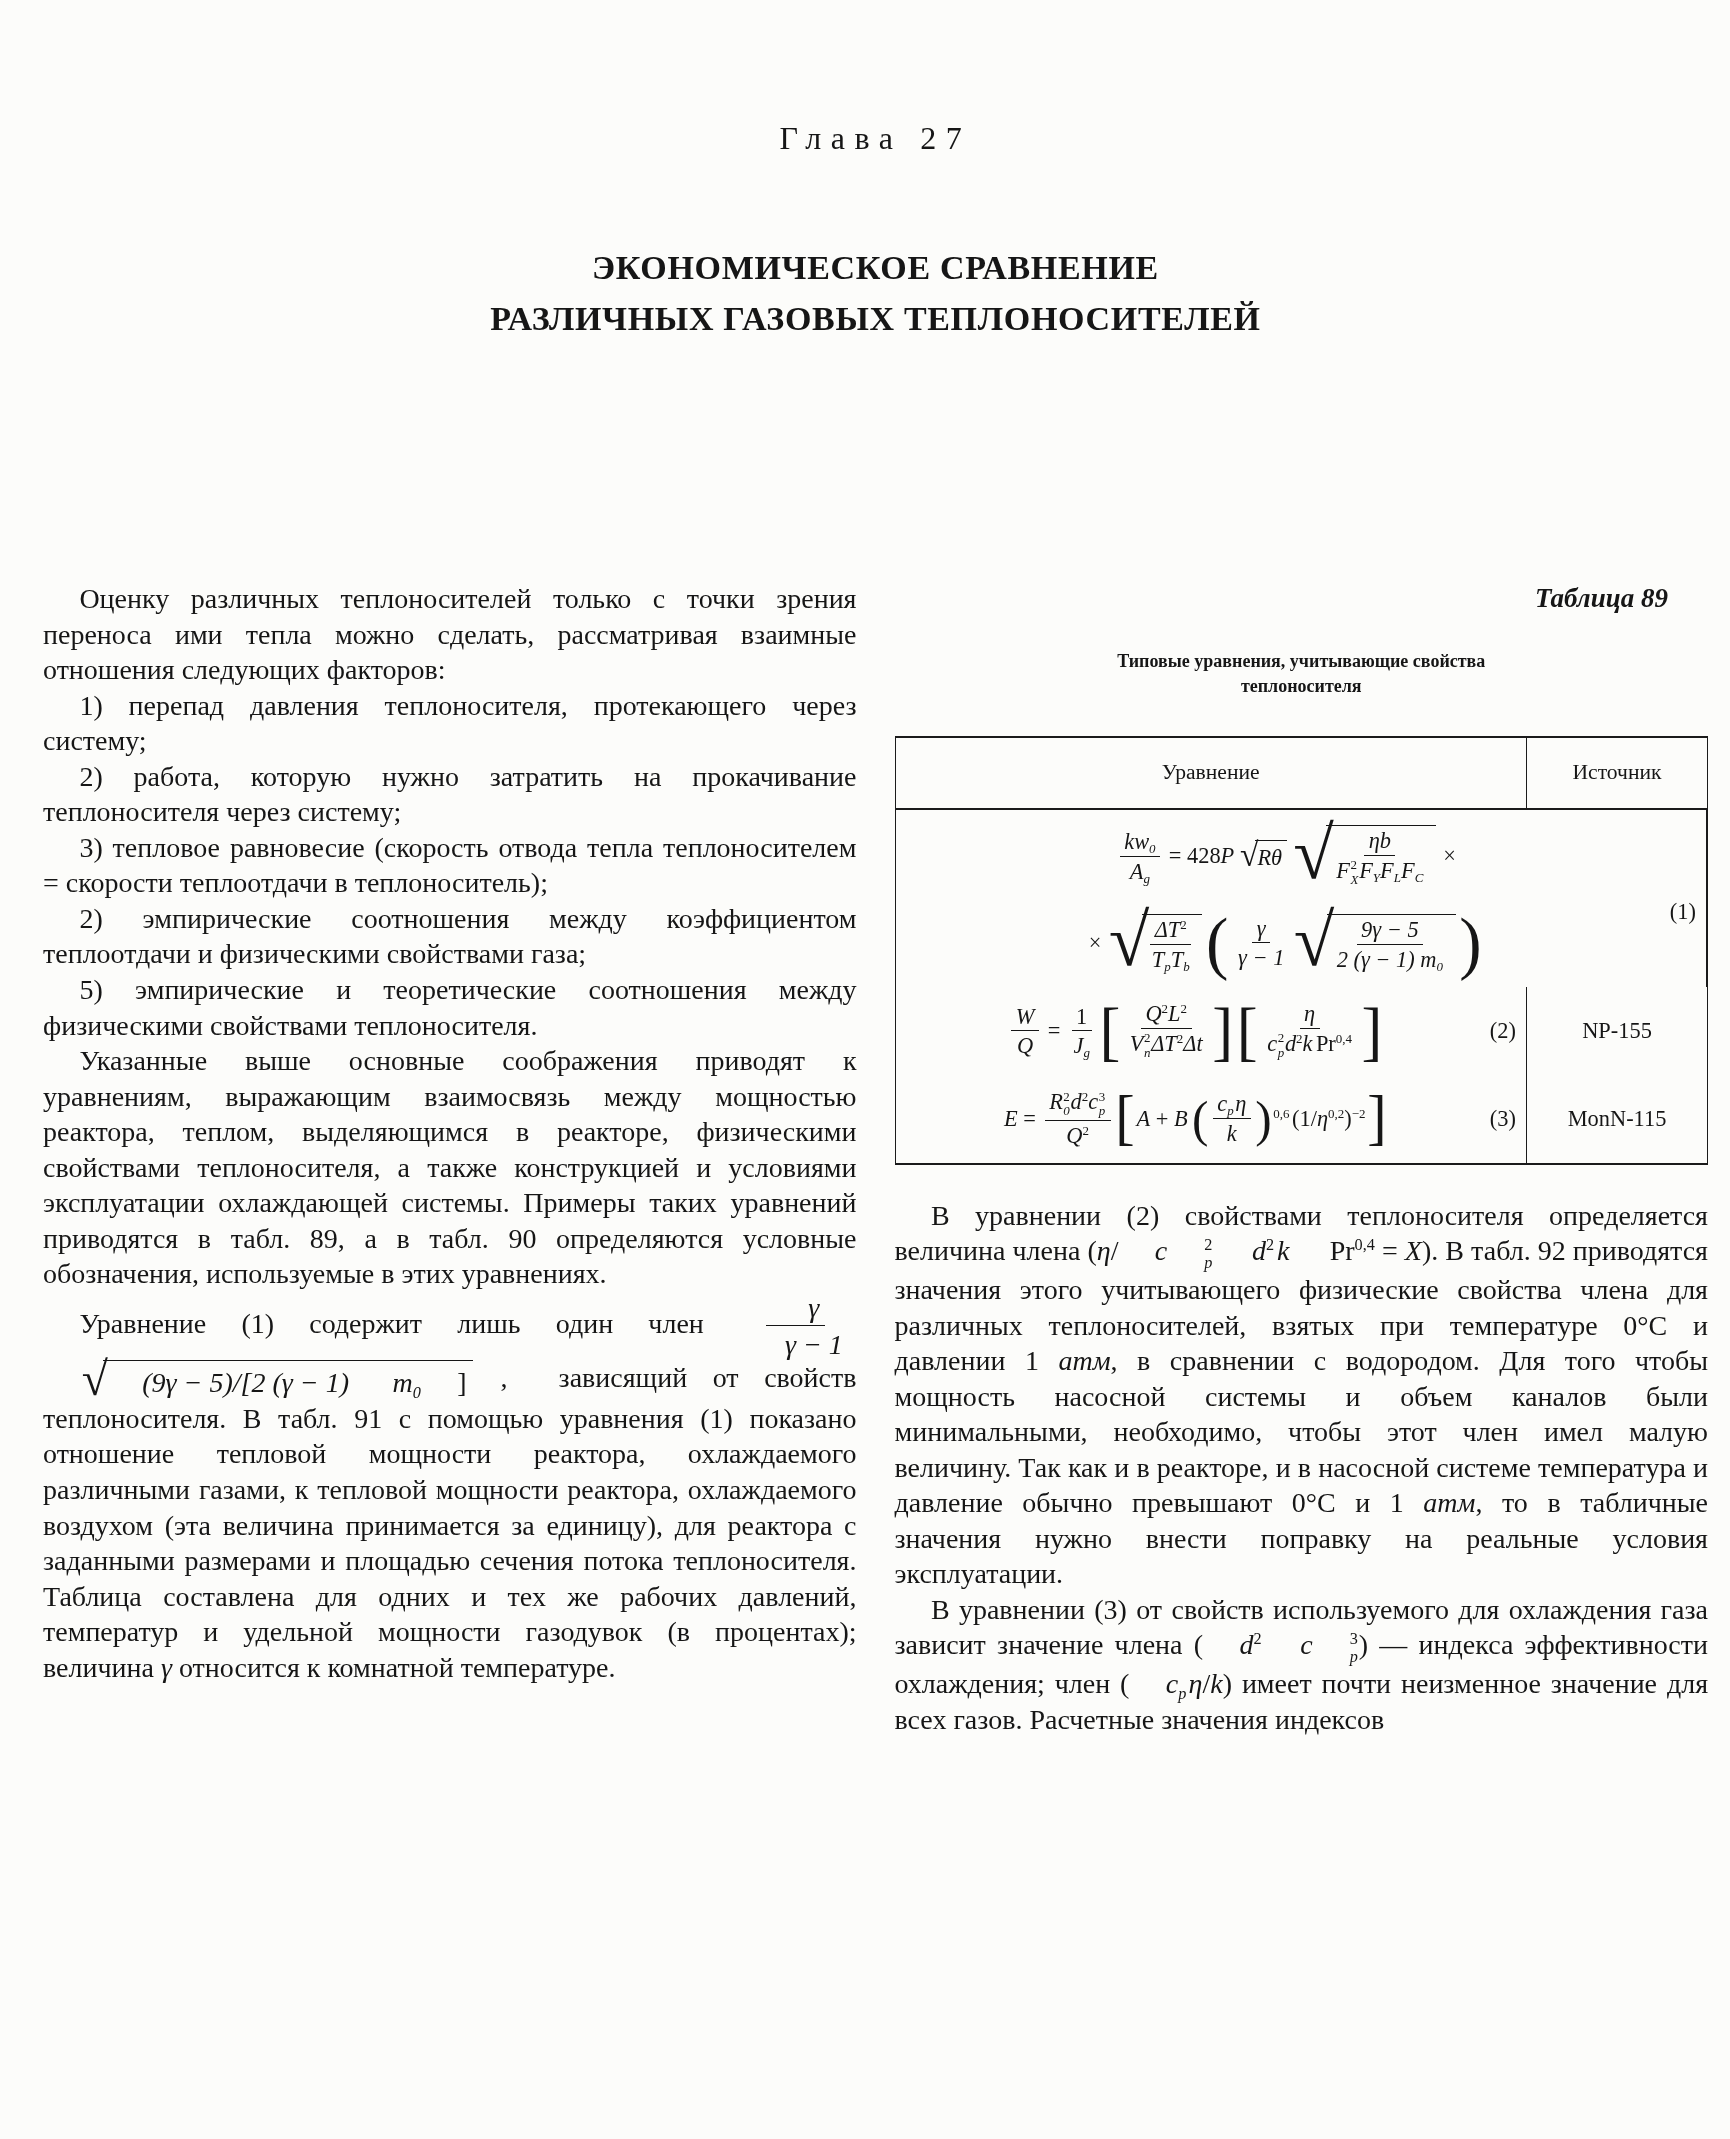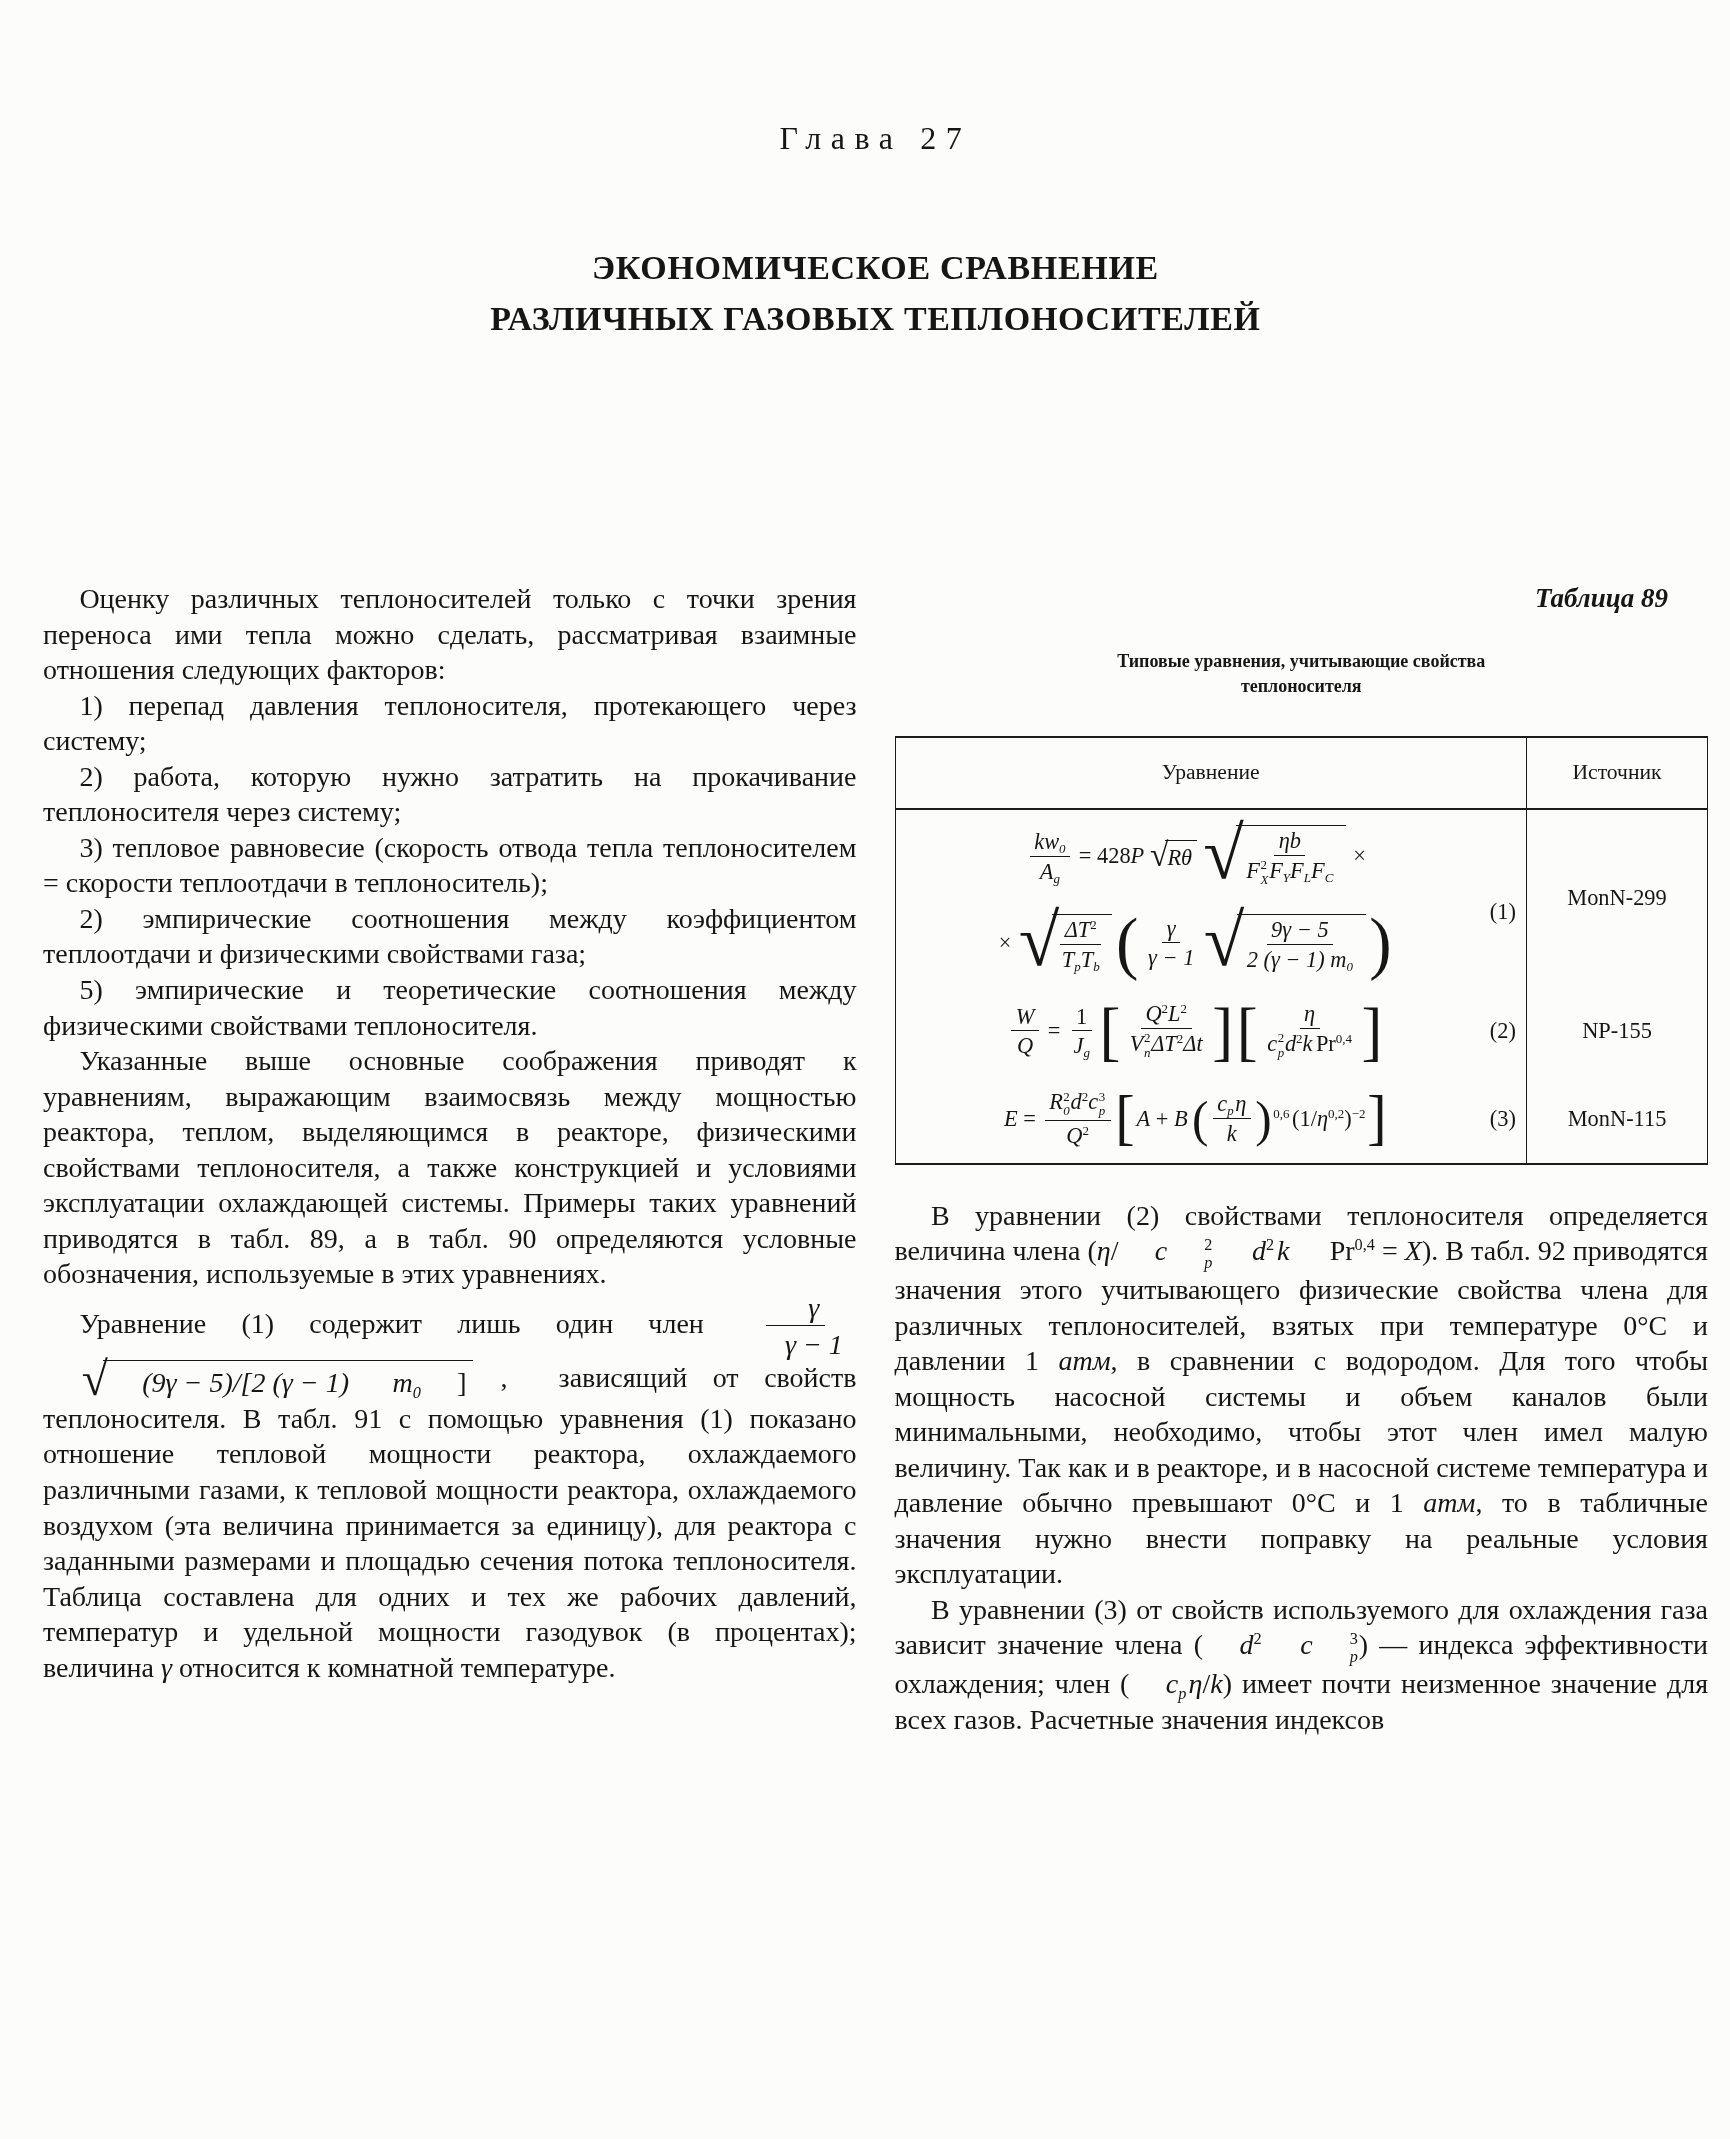--- a/index.html
+++ b/index.html
@@ -220,21 +220,20 @@
                         <span class="tx it">2 (γ − 1) </span>
                         <span class="grp"><span class="tx it">m</span><sub>0</sub></span>
                       </span>
                     </span>
                   </span>
                 </span>
                 <span class="bg" style="font-size: 3em;">)</span>
               </div>
             <div class="eqnum">(1)</div>
           </div>
-          <div class="tcsrc">MonN-299</div>
         </div>
 
         <div class="trow">
           <div class="tceq">
             <div class="eq">
                 <span class="fr">
                   <span class="n">
                     <span class="tx it">W</span>
                   </span>
                   <span class="d">

